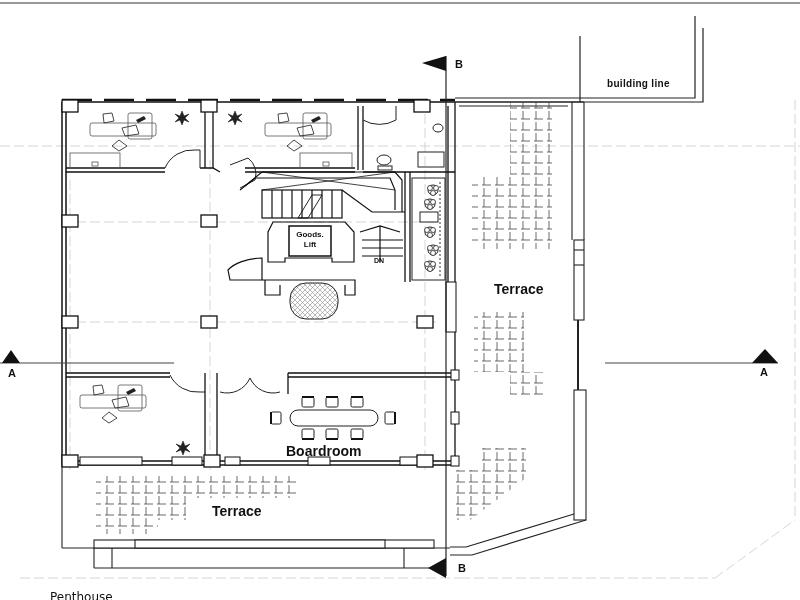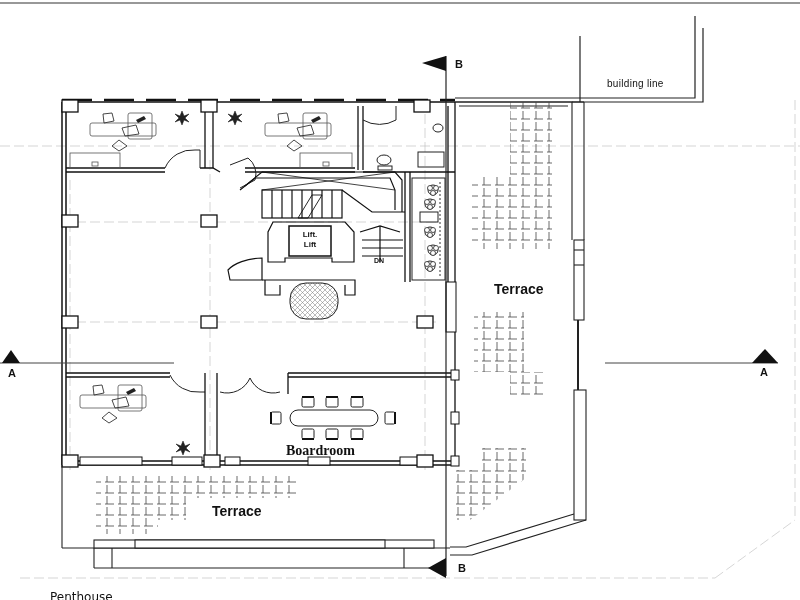--- a/index.html
+++ b/index.html
@@ -1,21 +1,21 @@
 <!DOCTYPE html>
 <html><head>
   <meta charset="utf-8">
   <style>
     html, body { margin: 0; padding: 0; background: #ffffff; }
     body { width: 800px; height: 600px; overflow: hidden; position: relative; font-family: "Liberation Sans", sans-serif; }
     #plan { position: absolute; left: 0; top: 0; width: 800px; height: 600px; }
     .lbl { position: absolute; font-family: "Liberation Sans", sans-serif; font-weight: bold; color: #111; white-space: nowrap; }
     .room { font-size: 14px; }
     .sec { font-size: 11px; }
-    .note { font-size: 10px; font-weight: normal; letter-spacing: 0.3px; padding-left: 20px; }
+    .note { font-size: 10px; font-weight: bold; letter-spacing: 0.3px; padding-left: 20px; }
     .title { font-size: 12px; font-weight: normal; font-family: "DejaVu Sans", sans-serif; }
     .lift { font-size: 8px; text-align: center; line-height: 10px; }
     .dn { font-size: 7px; }
   </style>
 </head>
 <body>
 
 <svg id="plan" viewBox="0 0 800 600" xmlns="http://www.w3.org/2000/svg">
   <defs>
     <pattern id="pave" width="13" height="11" patternUnits="userSpaceOnUse">
@@ -258,23 +258,23 @@
   <g>
     <line x1="446" y1="56" x2="446" y2="576" stroke="#222" stroke-width="1.2"></line>
     <polygon points="446,56 422,63 446,71" fill="#111"></polygon>
     <polygon points="446,558 428,568 446,578" fill="#111"></polygon>
   </g>
 </svg>
 
 <div class="lbl note" style="left:587px; top:78px;">building line</div>
 <div class="lbl room" style="left:494px; top:281px;">Terrace</div>
 <div class="lbl room" style="left:212px; top:503px;">Terrace</div>
-<div class="lbl room" style="left:286px; top:443px;font-family:Liberation Serif, serif;">Boardroom</div>
+<div class="lbl room" style="left:286px; top:443px;">Boardroom</div>
 <div class="lbl lift" style="left:290px; top:230px; width:40px;">
-  <div>Lift.</div>
+  <div>Goods.</div>
   <div>Lift</div>
 </div>
 <div class="lbl dn" style="left:374px; top:257px;">DN</div>
 
 <div class="lbl sec" style="left:8px; top:367px;">A</div>
 <div class="lbl sec" style="left:760px; top:366px;">A</div>
 <div class="lbl sec" style="left:455px; top:58px;">B</div>
 <div class="lbl sec" style="left:458px; top:562px;">B</div>
 
 <div class="lbl title" style="left:50px; top:590px;">Penthouse</div>

